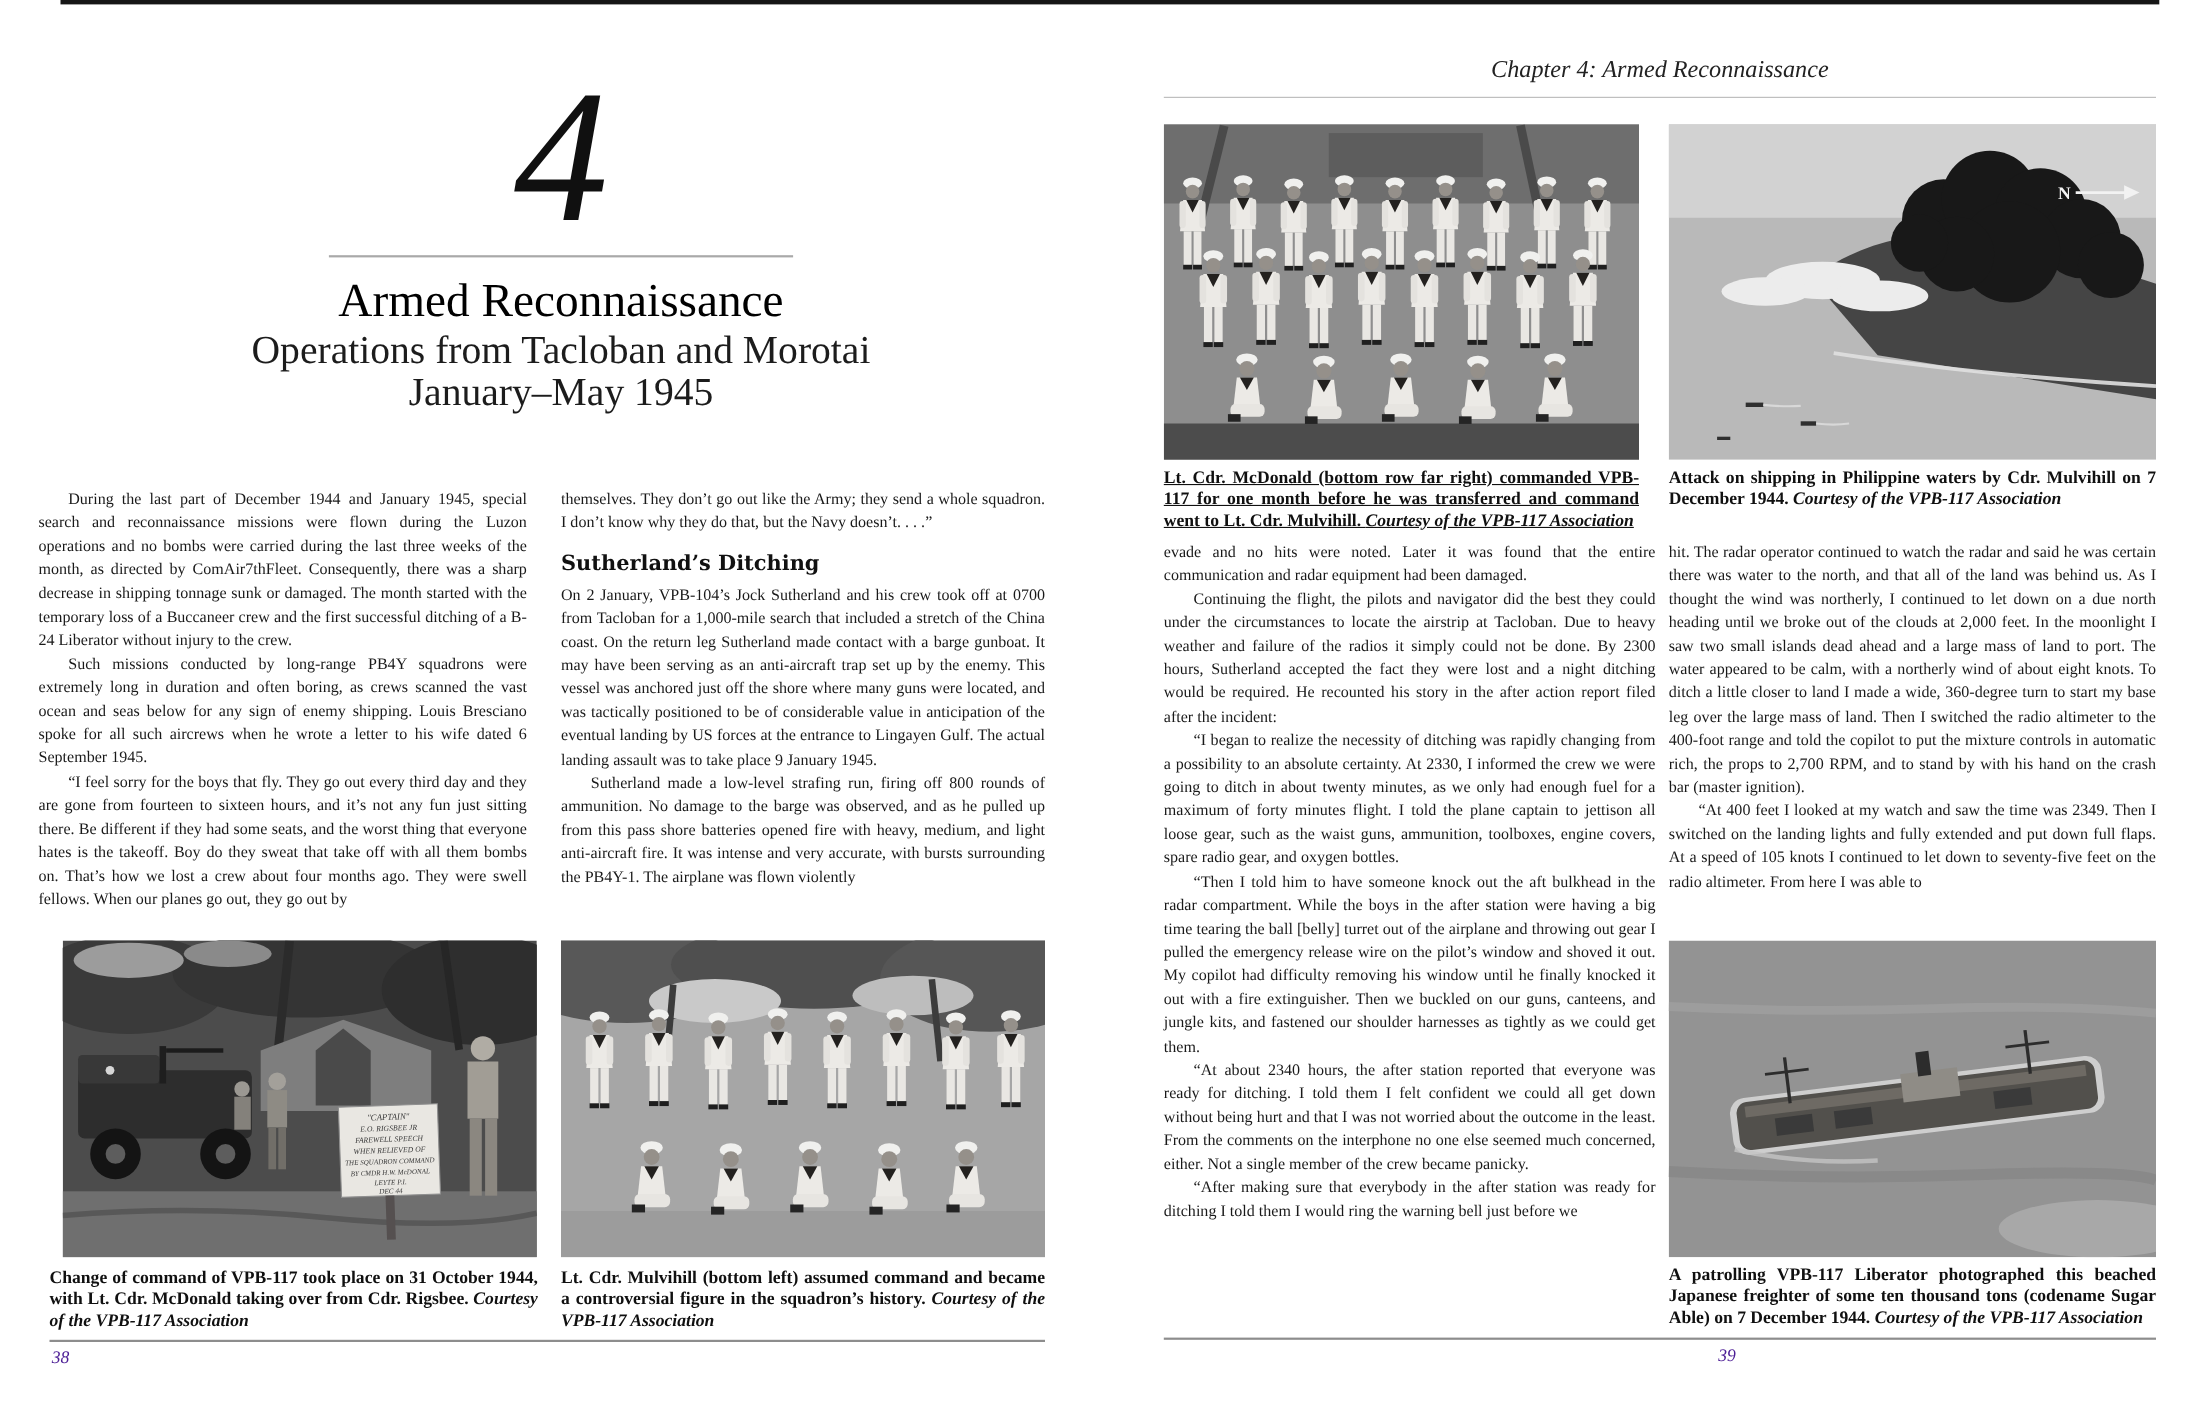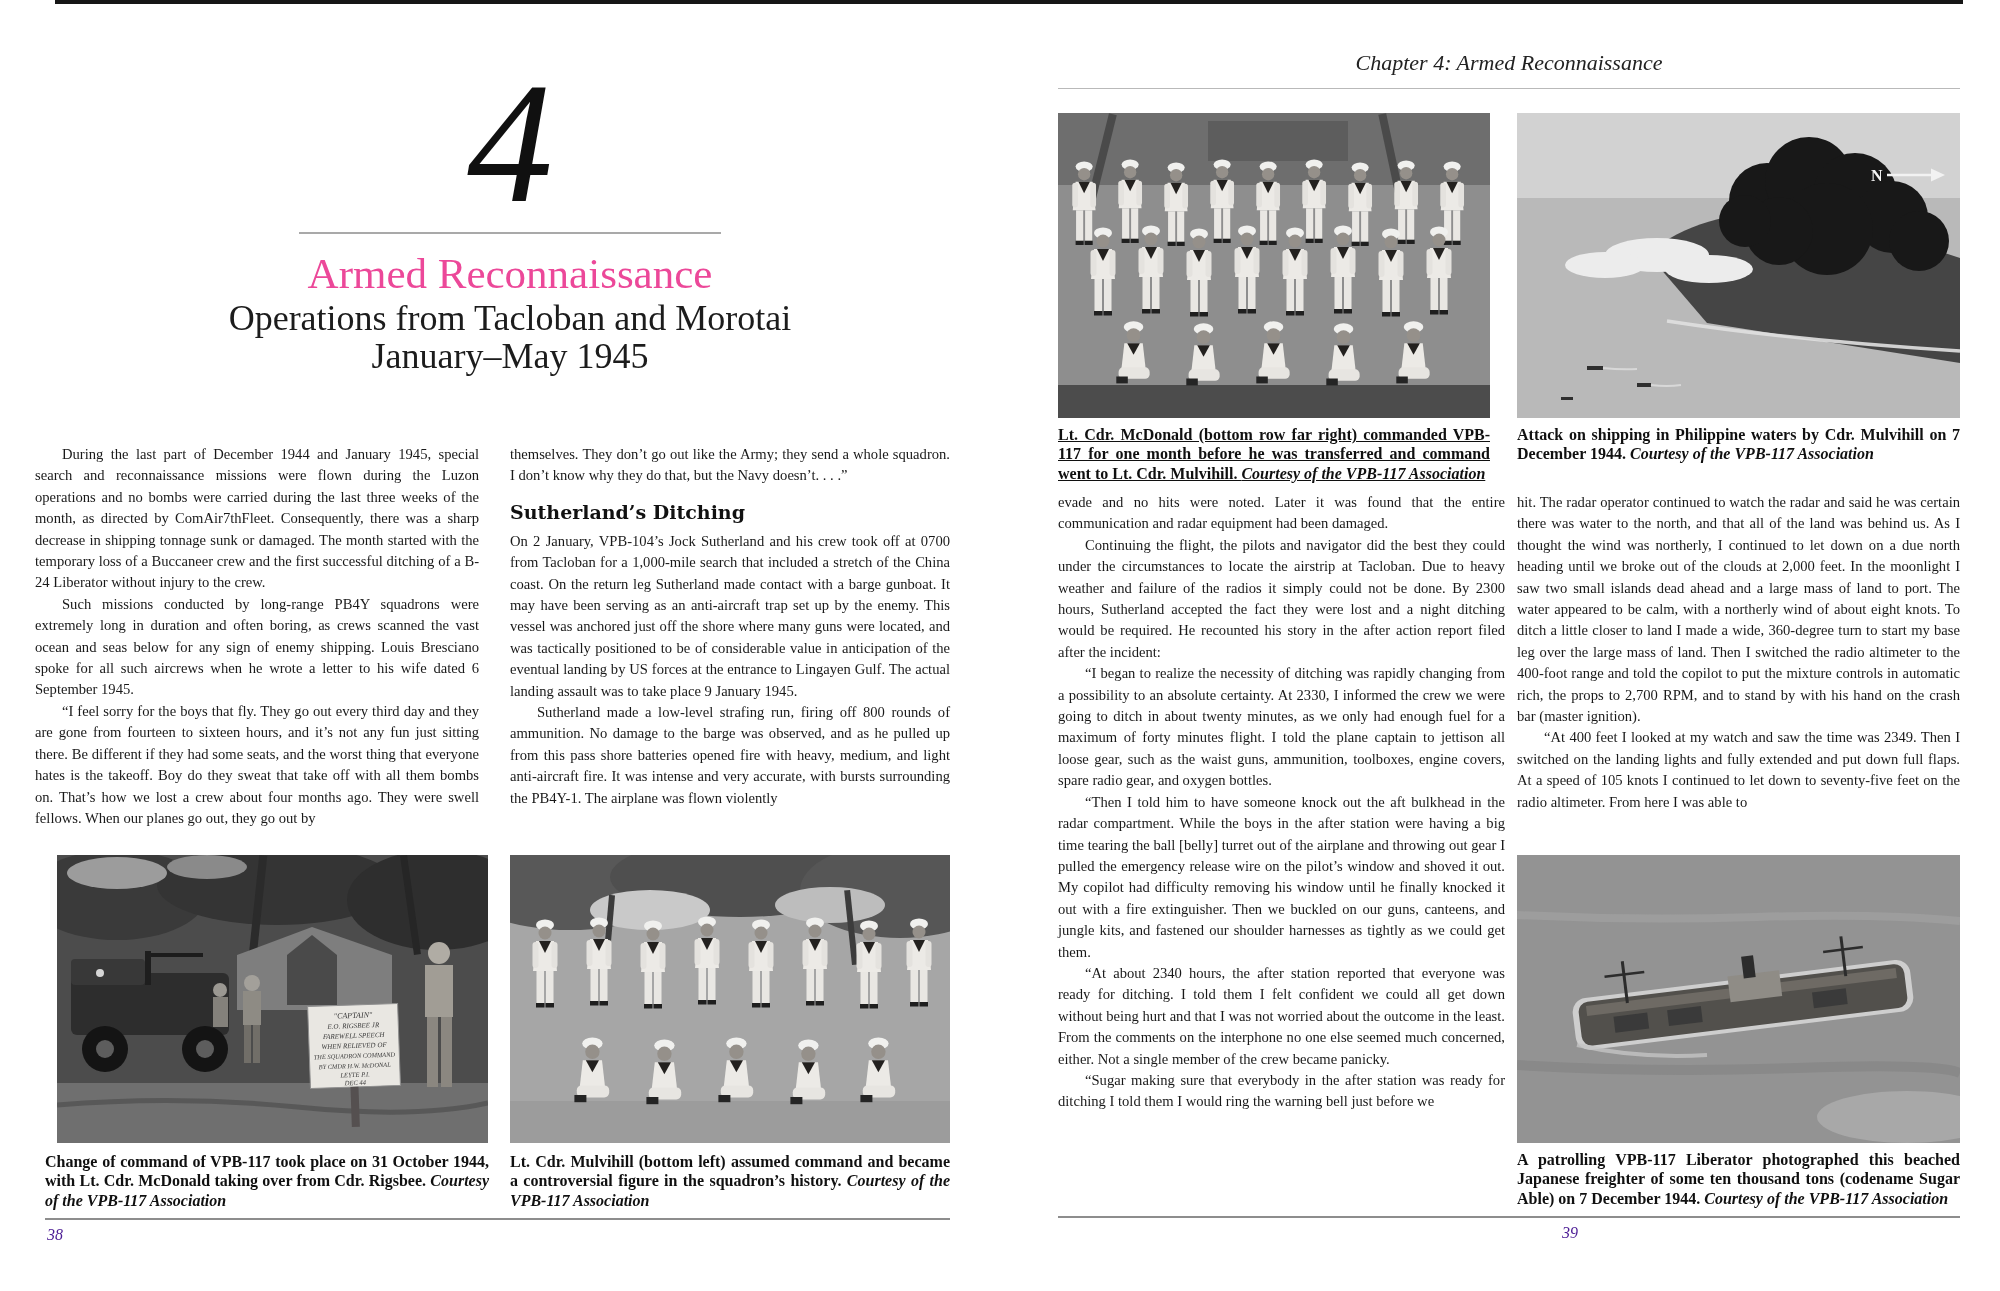--- a/index.html
+++ b/index.html
@@ -6,21 +6,21 @@
   .spread{position:relative;width:2000px;height:1291px;background:#ffffff;overflow:hidden;
           font-family:"Liberation Serif","DejaVu Serif",serif;color:#1a1a1a;}
   .abs{position:absolute;}
   p{margin:0;}
   
   .top-edge{left:55px;top:0;width:1908px;height:4px;background:#161616;}
   
   .chapter-head{left:45px;top:64px;width:930px;text-align:center;}
   .chapter-number{font-size:172px;line-height:158px;font-style:italic;font-weight:400;color:#101010;}
   .chapter-rule{width:422px;height:2px;background:#a9a9a9;margin:10px auto 0 auto;}
-  .chapter-title{font-size:43px;line-height:46px;margin-top:17px;font-weight:400;color:#ec4899;}
+  .chapter-title{font-size:43px;line-height:46px;margin-top:17px;font-weight:400;color:#000000;}
   .chapter-sub{font-size:36px;line-height:33px;margin-top:5px;color:#1c1c1c;}
   
   .running-head{left:1058px;top:50px;width:902px;text-align:center;font-style:italic;font-size:22px;color:#222;}
   .head-rule{left:1058px;top:88px;width:902px;height:1px;background:#b9b9b9;}
   
   .col{text-align:justify;font-size:14.6px;line-height:21.4px;color:#191919;}
   .col p{text-align:justify;}
   .indent{text-indent:27px;}
   .section-heading{font-family:"DejaVu Serif",serif;font-weight:bold;font-size:19px;line-height:22px;
                    margin-top:14px;margin-bottom:8px;text-align:left;text-indent:0;color:#111;}
@@ -274,21 +274,21 @@
   <p class="abs caption" id="cap4">
     <span>Attack on shipping in Philippine waters by Cdr. Mulvihill on 7 December 1944. </span><span class="credit">Courtesy of the VPB-117 Association</span>
   </p>
 
   <div class="abs col" id="rp-col1">
     <p>evade and no hits were noted. Later it was found that the entire communication and radar equipment had been damaged.</p>
     <p class="indent">Continuing the flight, the pilots and navigator did the best they could under the circumstances to locate the airstrip at Tacloban. Due to heavy weather and failure of the radios it simply could not be done. By 2300 hours, Sutherland accepted the fact they were lost and a night ditching would be required. He recounted his story in the after action report filed after the incident:</p>
     <p class="indent">“I began to realize the necessity of ditching was rapidly changing from a possibility to an absolute certainty. At 2330, I informed the crew we were going to ditch in about twenty minutes, as we only had enough fuel for a maximum of forty minutes flight. I told the plane captain to jettison all loose gear, such as the waist guns, ammunition, toolboxes, engine covers, spare radio gear, and oxygen bottles.</p>
     <p class="indent">“Then I told him to have someone knock out the aft bulkhead in the radar compartment. While the boys in the after station were having a big time tearing the ball [belly] turret out of the airplane and throwing out gear I pulled the emergency release wire on the pilot’s window and shoved it out. My copilot had difficulty removing his window until he finally knocked it out with a fire extinguisher. Then we buckled on our guns, canteens, and jungle kits, and fastened our shoulder harnesses as tightly as we could get them.</p>
     <p class="indent">“At about 2340 hours, the after station reported that everyone was ready for ditching. I told them I felt confident we could all get down without being hurt and that I was not worried about the outcome in the least. From the comments on the interphone no one else seemed much concerned, either. Not a single member of the crew became panicky.</p>
-    <p class="indent">“Sugar making sure that everybody in the after station was ready for ditching I told them I would ring the warning bell just before we</p>
+    <p class="indent">“After making sure that everybody in the after station was ready for ditching I told them I would ring the warning bell just before we</p>
   </div>
 
   <div class="abs col" id="rp-col2">
     <p>hit. The radar operator continued to watch the radar and said he was certain there was water to the north, and that all of the land was behind us. As I thought the wind was northerly, I continued to let down on a due north heading until we broke out of the clouds at 2,000 feet. In the moonlight I saw two small islands dead ahead and a large mass of land to port. The water appeared to be calm, with a northerly wind of about eight knots. To ditch a little closer to land I made a wide, 360-degree turn to start my base leg over the large mass of land. Then I switched the radio altimeter to the 400-foot range and told the copilot to put the mixture controls in automatic rich, the props to 2,700 RPM, and to stand by with his hand on the crash bar (master ignition).</p>
     <p class="indent">“At 400 feet I looked at my watch and saw the time was 2349. Then I switched on the landing lights and fully extended and put down full flaps. At a speed of 105 knots I continued to let down to seventy-five feet on the radio altimeter. From here I was able to</p>
   </div>
 
   <svg class="abs photo" id="photo5" width="443" height="288" viewBox="0 0 443 288">
     <rect width="443" height="288" fill="#939393"></rect>
     <path d="M0 60 q120 6 240 2 t203 4" stroke="#9d9d9d" stroke-width="8" fill="none"></path>

